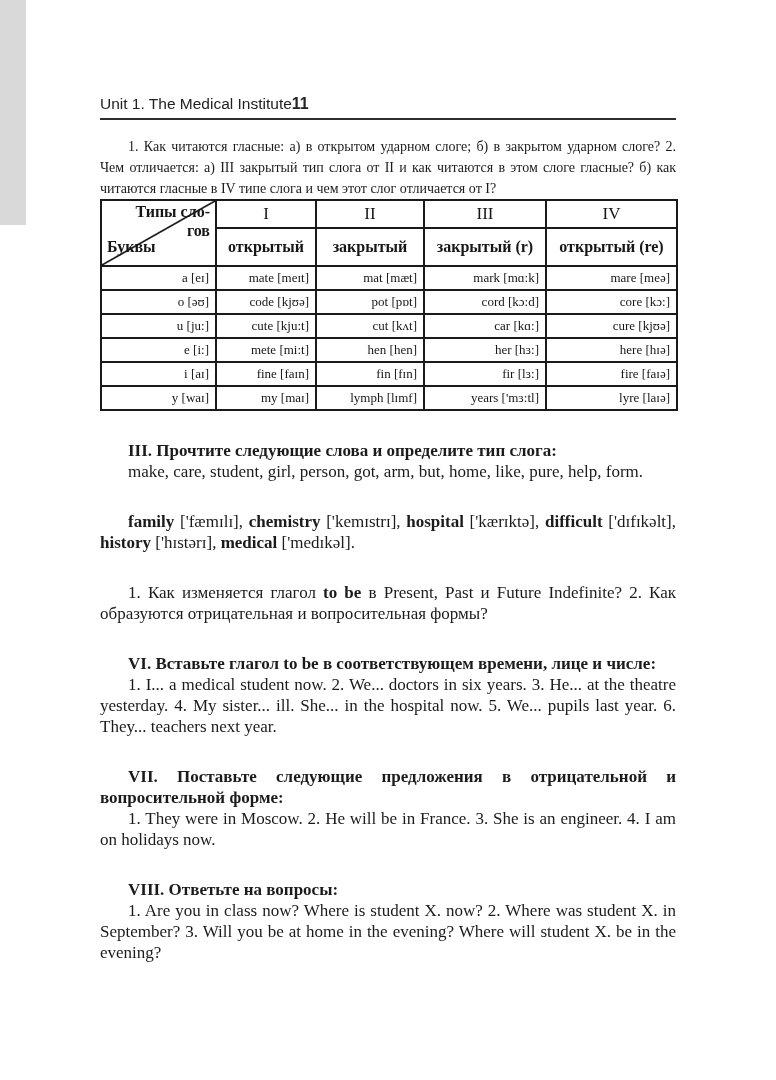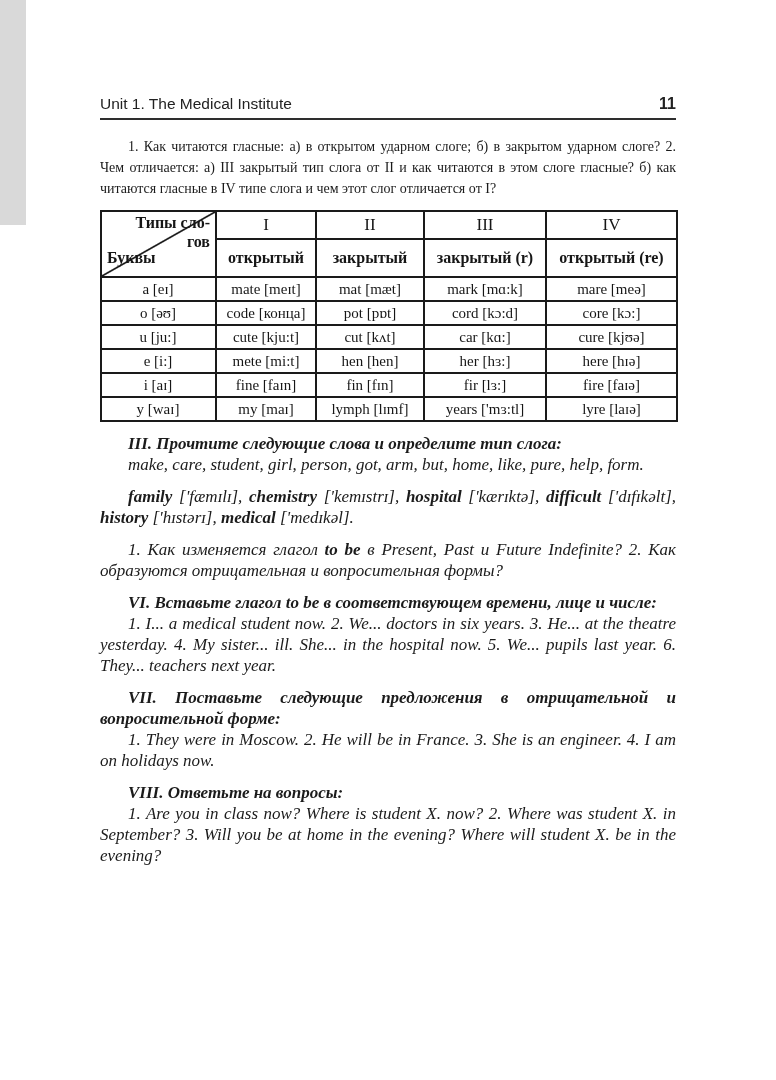--- a/index.html
+++ b/index.html
@@ -1,50 +1,50 @@
 <!DOCTYPE html>
 <html><head>
 <meta charset="utf-8">
 <style>
   html,body{margin:0;padding:0;background:#ffffff;}
   .page{position:relative;width:776px;height:1080px;background:#ffffff;overflow:hidden;
         color:#1d1d1d;}
   .margin-shade{position:absolute;left:0;top:0;width:26px;height:225px;background:#d9d9d9;}
   .content{position:absolute;left:100px;top:0;width:576px;}
 
-  .running-head{margin-top:95px;display:flex;justify-content:space-between;align-items:baseline;
+  .running-head{margin-top:95px;display:flex;align-items:baseline;
     font-family:"Liberation Sans","DejaVu Sans",sans-serif;font-size:15.5px;line-height:17px;
     color:#222;padding-bottom:6px;border-bottom:2px solid #2e2e2e;}
   .running-head .pagenum{font-weight:bold;font-size:16px;}
 
   .intro{margin:16px 0 0 0;font-family:"Liberation Serif","DejaVu Serif",serif;
     font-size:14px;line-height:21px;text-align:justify;text-indent:28px;color:#1b1b1b;}
 
-  table.syll{margin-top:11px;width:576px;border-collapse:collapse;table-layout:fixed;
+  table.syll{width:576px;border-collapse:collapse;table-layout:fixed;
     font-family:"Liberation Serif","DejaVu Serif",serif;color:#161616;}
   table.syll col.c0{width:115px}
   table.syll col.c1{width:100px}
   table.syll col.c2{width:108px}
   table.syll col.c3{width:122px}
   table.syll col.c4{width:131px}
   table.syll th, table.syll td{border:2px solid #1a1a1a;padding:0 6px;}
   th.num{height:26px;font-size:17px;font-weight:normal;text-align:center;}
   th.type{height:36px;font-size:16px;font-weight:bold;text-align:center;border-radius:9px;}
   th.corner{position:relative;padding:0;height:64px;
     background:linear-gradient(to bottom right,
       transparent calc(50% - 1.4px), #1a1a1a calc(50% - 0.3px),
       #1a1a1a calc(50% + 0.3px), transparent calc(50% + 1.4px));}
   th.corner span{position:absolute;font-size:16px;font-weight:bold;white-space:nowrap;}
   th.corner .c1{top:2px;right:5px;}
   th.corner .c2{top:21px;right:5px;}
   th.corner .c3{bottom:9px;left:5px;}
-  table.syll td{height:22px;font-size:15px;text-align:center;white-space:nowrap;overflow:hidden;}
+  table.syll td{height:22px;font-size:13px;text-align:right;white-space:nowrap;overflow:hidden;}
   table.syll td.letter{padding-left:5px;}
 
-  .sections section{margin-top:11px;font-style:italic;}
+  .sections section{margin-top:29px;}
   .sections p{margin:0;font-family:"Liberation Serif","DejaVu Serif",serif;
     font-size:17px;line-height:21px;text-align:justify;text-indent:28px;color:#1b1b1b;}
   .sections p.h{font-weight:bold;}
   .sections span.b{font-weight:bold;}
 </style>
 </head>
 <body>
 
 <div class="page">
   <div class="margin-shade"></div>
@@ -87,21 +87,21 @@
       <tbody>
           <tr>
             <td class="letter">a [eɪ]</td>
             <td>mate [meɪt]</td>
             <td>mat [mæt]</td>
             <td>mark [mɑ:k]</td>
             <td>mare [meə]</td>
           </tr>
           <tr>
             <td class="letter">o [əʊ]</td>
-            <td>code [конца]</td>
+            <td>code [kjʊə]</td>
             <td>pot [pɒt]</td>
             <td>cord [kɔ:d]</td>
             <td>core [kɔ:]</td>
           </tr>
           <tr>
             <td class="letter">u [ju:]</td>
             <td>cute [kju:t]</td>
             <td>cut [kʌt]</td>
             <td>car [kɑ:]</td>
             <td>cure [kjʊə]</td>

